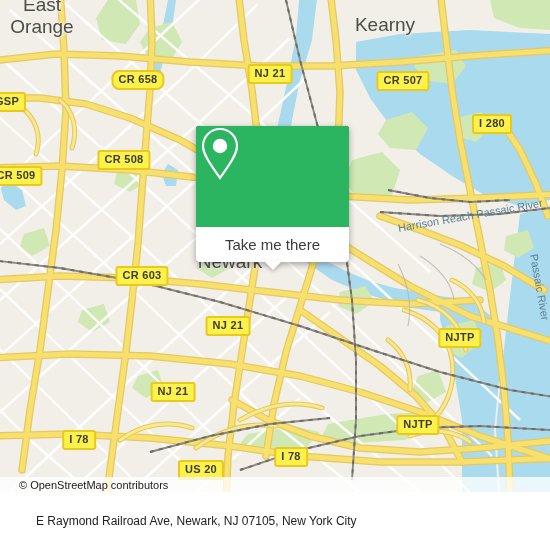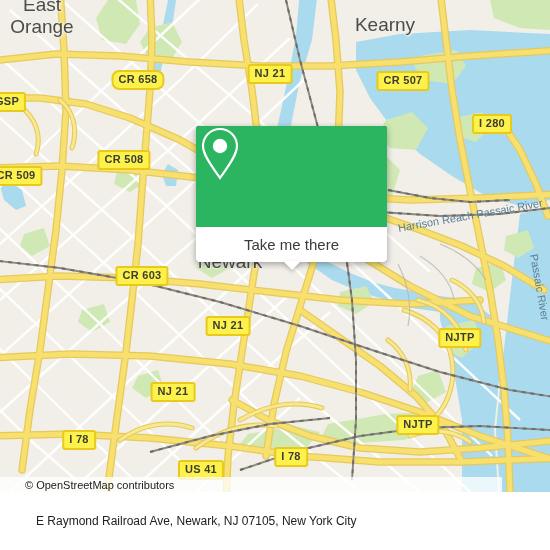--- a/index.html
+++ b/index.html
@@ -47,30 +47,30 @@
     position:absolute;
     color:#5b7f96;
     font-size:11px;
     white-space:nowrap;
     transform-origin:0 50%;
     font-family:"Liberation Sans", sans-serif;
   }
 
   
   #attrib{
-    position:absolute;left:0;top:477px;width:502px;height:16px;
+    position:absolute;left:0;top:477px;width:550px;height:16px;
     background:rgba(255,255,255,.78);
     color:#1a1a1a;font-size:11px;line-height:16px;
-    padding-left:25px;box-sizing:border-box;
+    padding-left:19px;box-sizing:border-box;
     font-family:"Liberation Sans", sans-serif;
   }
 
   
   #card{
-    position:absolute;left:196px;top:126px;width:191px;
+    position:absolute;left:196px;top:126px;width:153px;
     border-radius:3px;overflow:visible;
     box-shadow:0 2px 6px rgba(0,0,0,.34);
     background:#701a75;
   }
   #card-top{
     height:101px;background:#2bb561;
     border-radius:3px 3px 0 0;
     display:flex;align-items:center;justify-content:center;
   }
   #card-bottom{
@@ -288,21 +288,21 @@
     <div class="shield" style="left:7px;top:102px;">GSP</div>
     <div class="shield" style="left:16px;top:176px;">CR 509</div>
     <div class="shield" style="left:124px;top:160px;">CR 508</div>
     <div class="shield" style="left:94px;top:276px;margin-left:48px;">CR 603</div>
     <div class="shield" style="left:228px;top:326px;">NJ 21</div>
     <div class="shield" style="left:460px;top:338px;">NJTP</div>
     <div class="shield" style="left:173px;top:392px;">NJ 21</div>
     <div class="shield" style="left:418px;top:425px;">NJTP</div>
     <div class="shield" style="left:79px;top:440px;">I 78</div>
     <div class="shield" style="left:291px;top:457px;">I 78</div>
-    <div class="shield" style="left:201px;top:470px;">US 41</div>
+    <div class="shield" style="left:201px;top:470px;">US 20</div>
 
     <div id="attrib">© OpenStreetMap contributors</div>
 
     <div id="card">
       <div id="card-top">
         <span>
           <svg width="48" height="56" viewBox="0 0 48 56" fill="none" aria-hidden="true">
             <path d="M24 3 C33.4 3 41 10.6 41 20 C41 30 30 43 24 52 C18 43 7 30 7 20 C7 10.6 14.6 3 24 3 Z" stroke="#ffffff" stroke-width="2.2" fill="none"></path>
             <circle cx="24" cy="20" r="7.2" fill="#ffffff"></circle>
           </svg>

